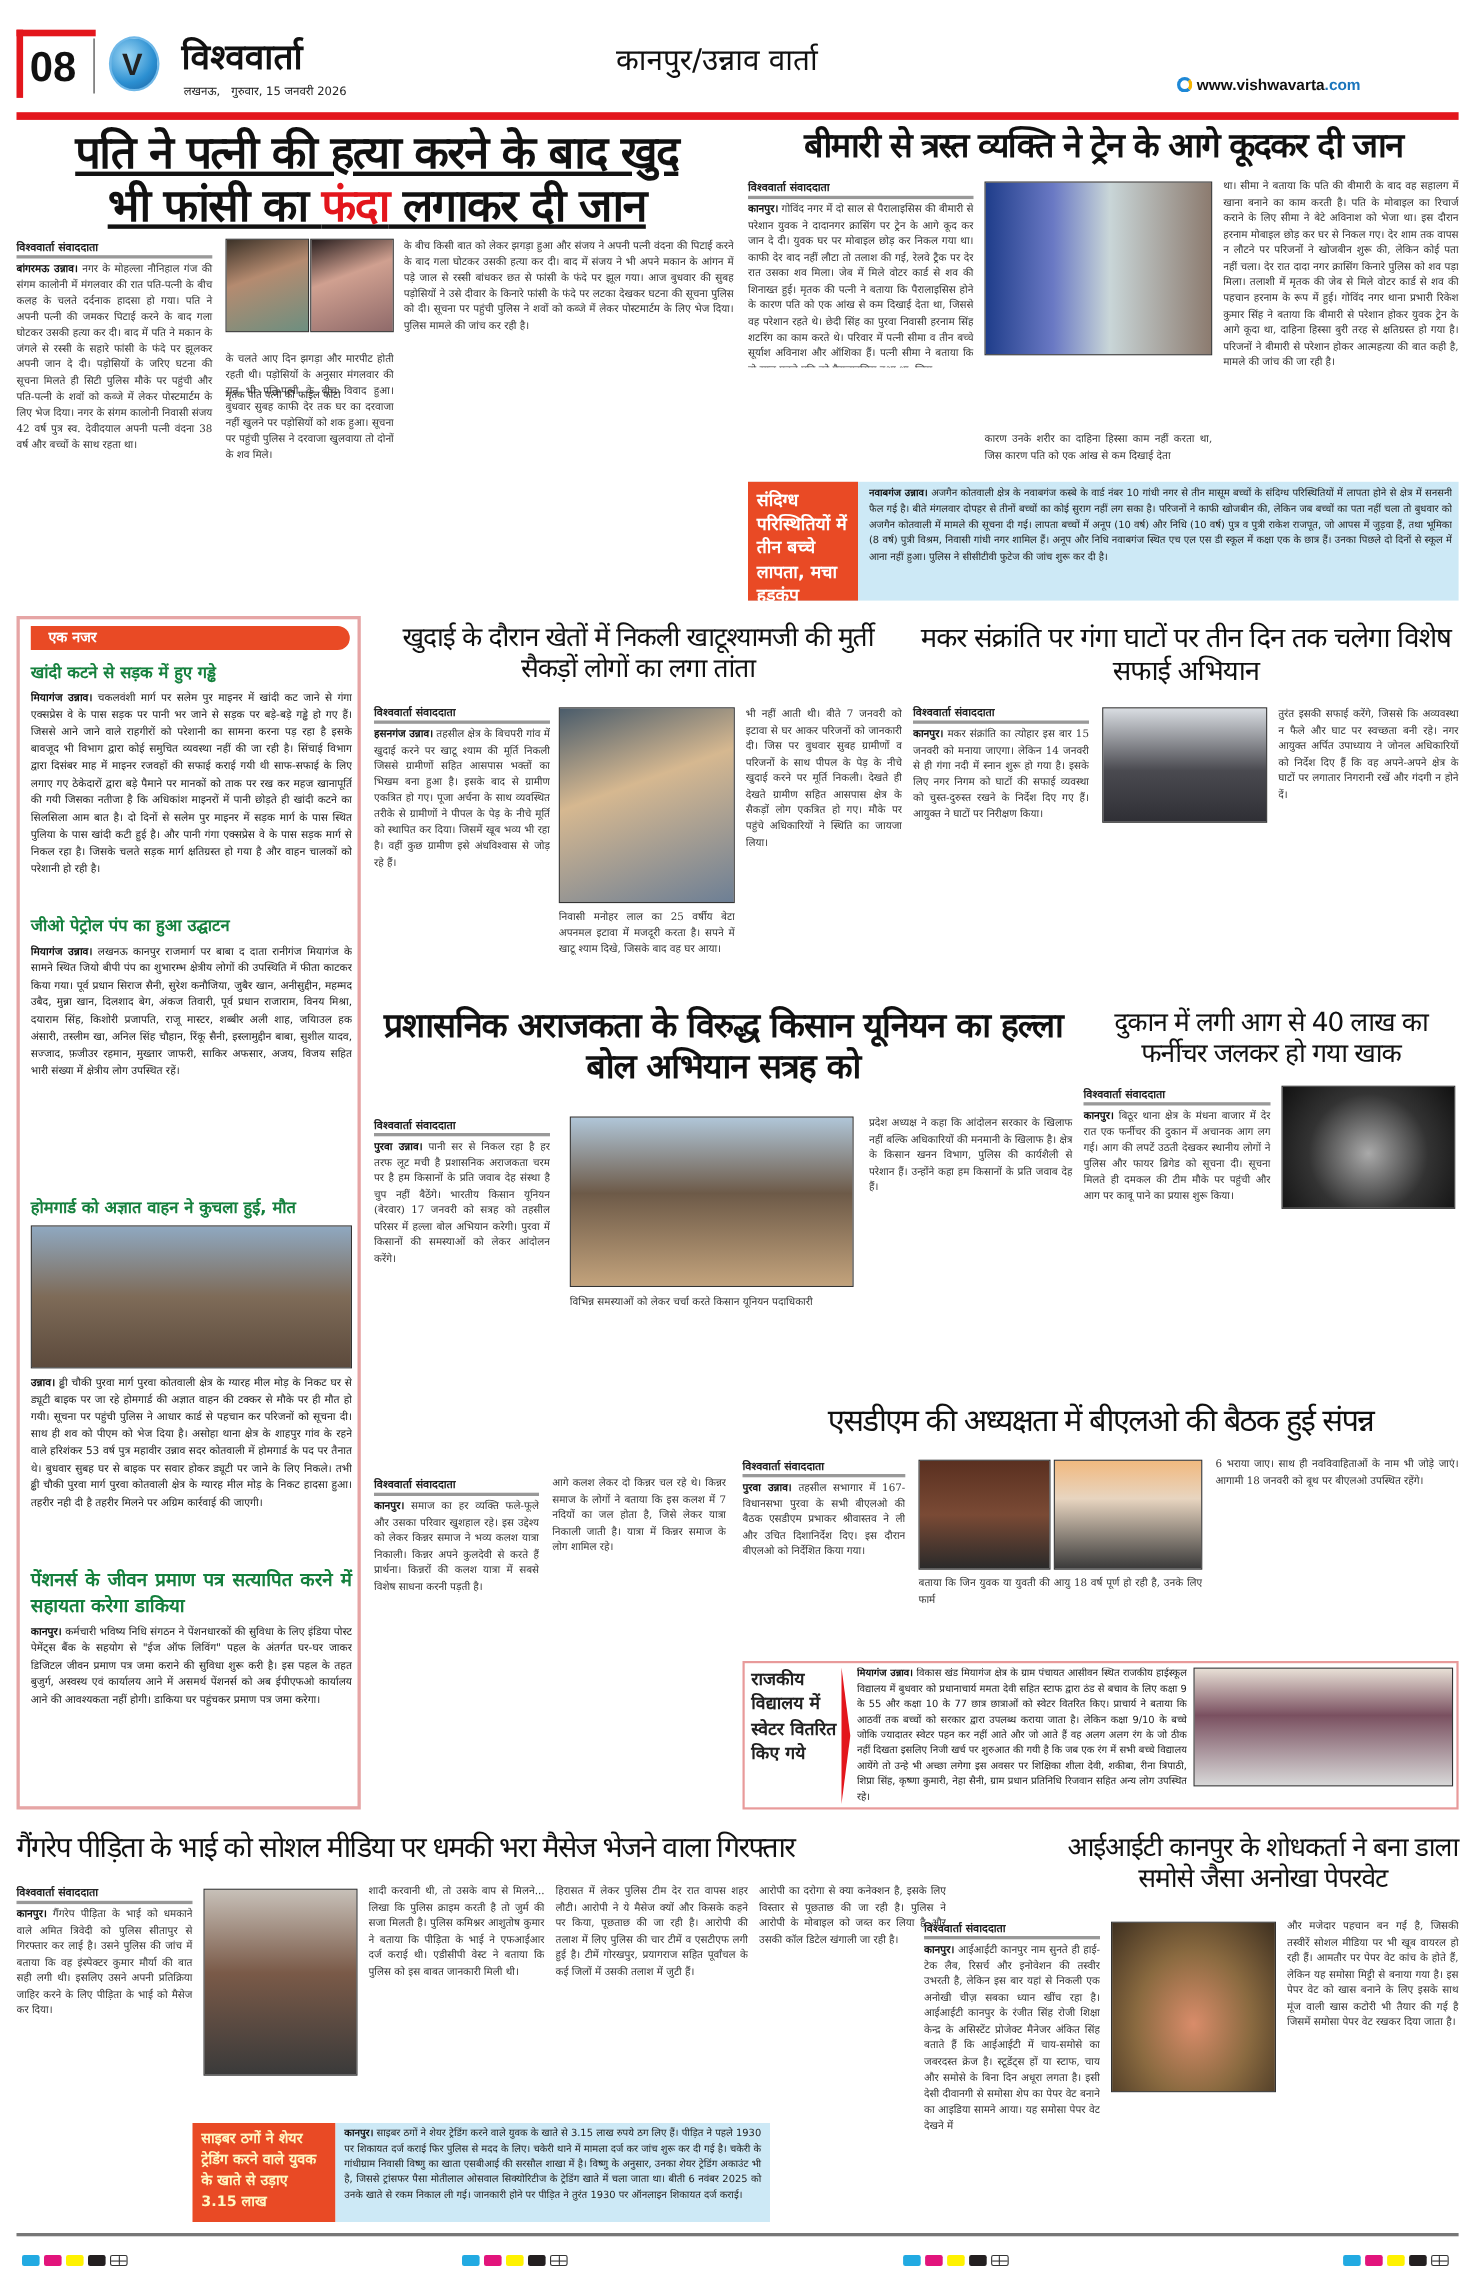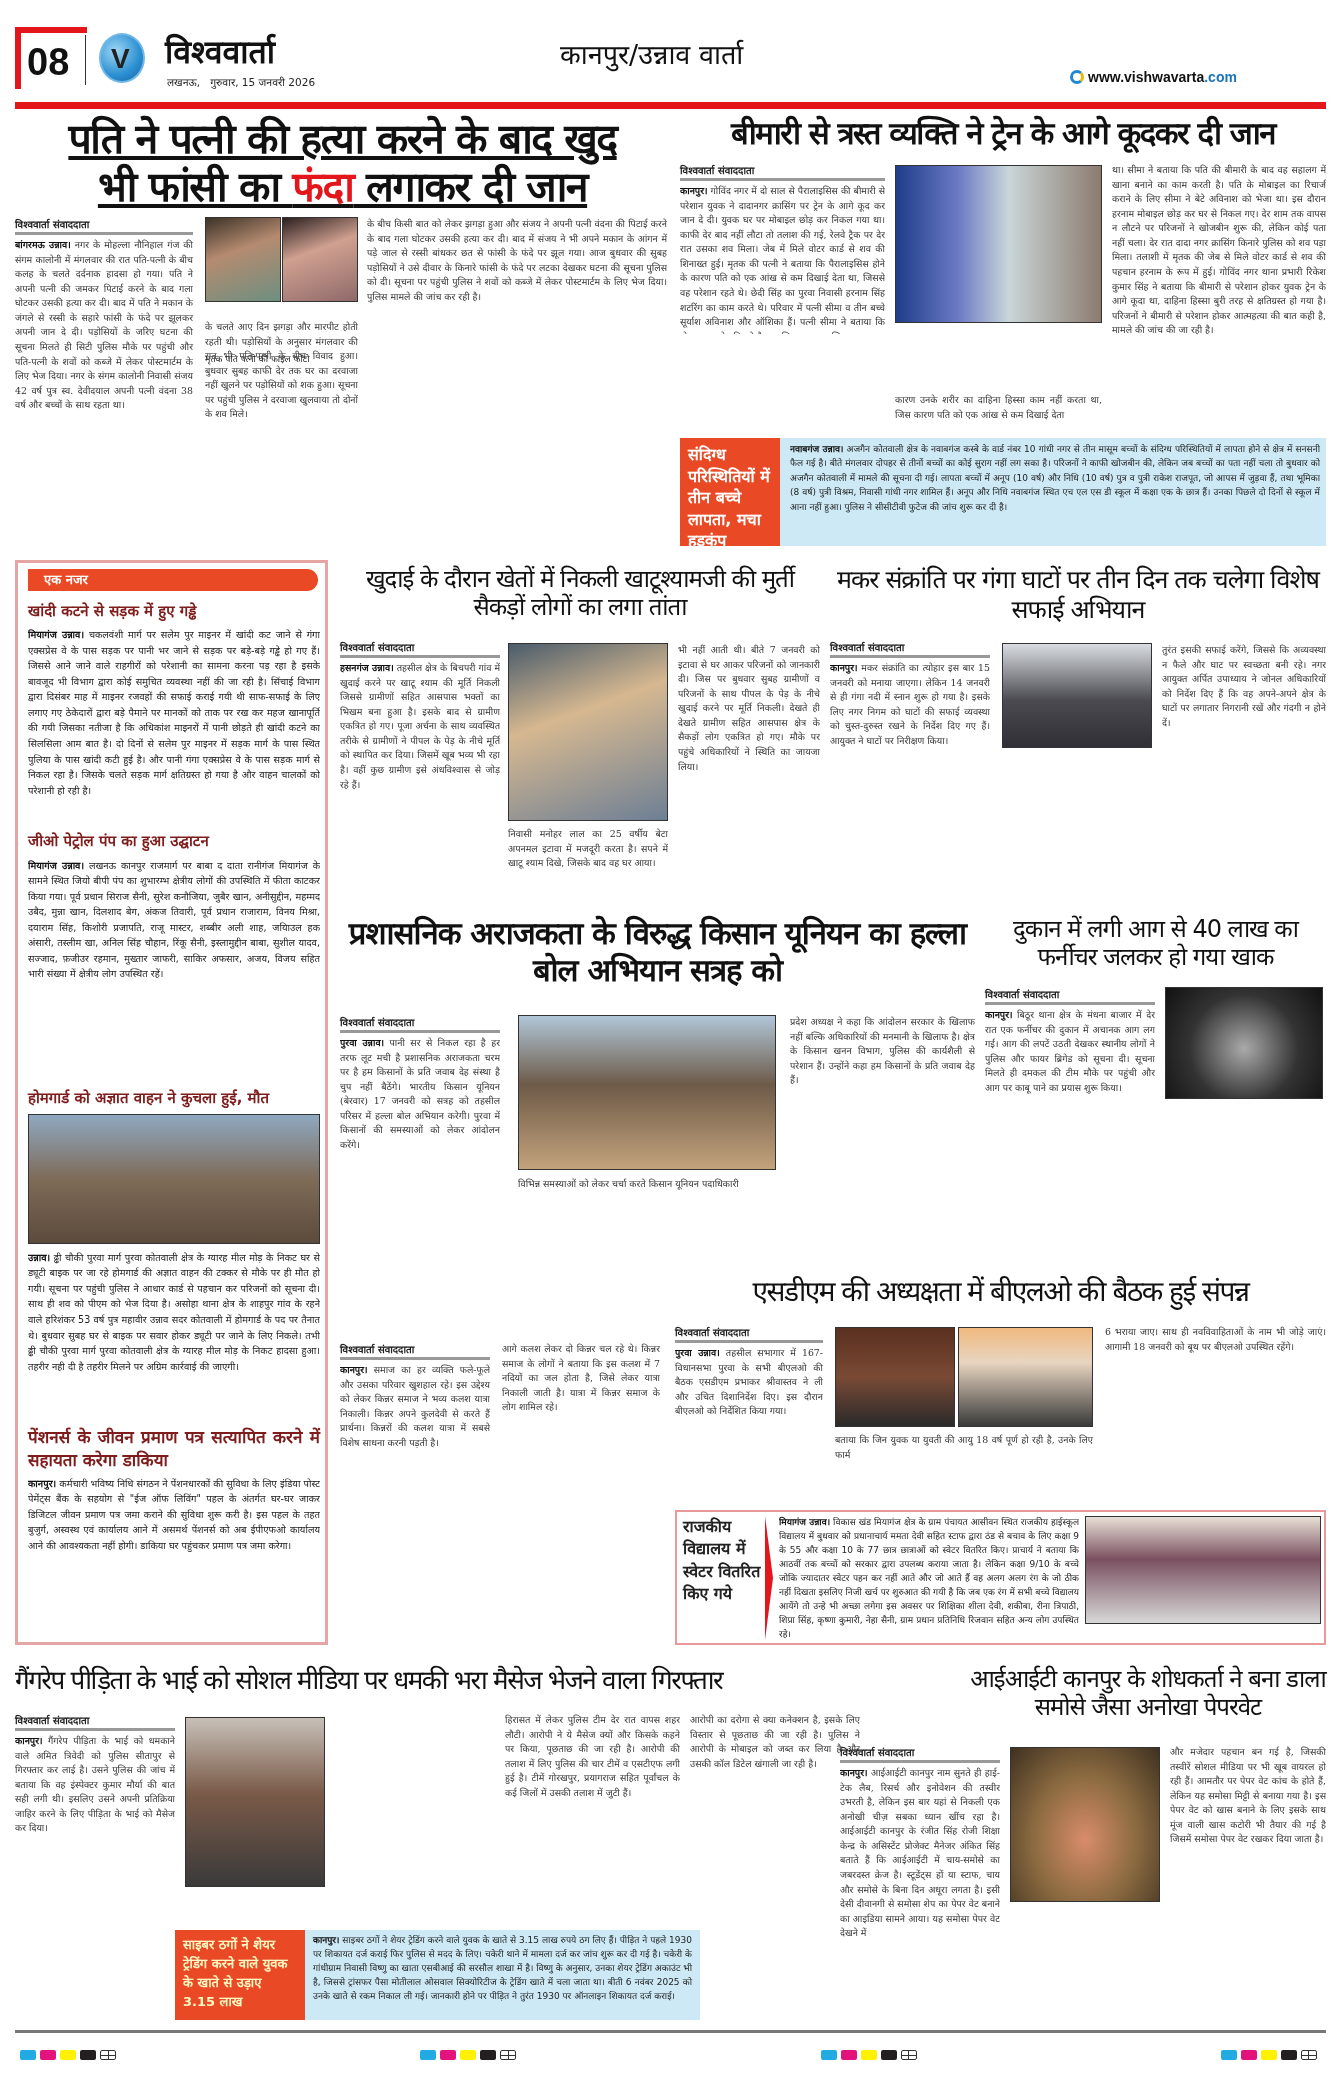--- a/index.html
+++ b/index.html
@@ -7,21 +7,21 @@
 .abs{position:absolute}
 .hl{font-family:"DejaVu Sans",sans-serif;font-weight:bold;color:#111;text-align:center;line-height:1.18;letter-spacing:-1px}
 .txt{font-family:"DejaVu Serif",serif;font-size:9.4px;line-height:1.55;color:#333;text-align:justify}
 .byl{font-family:"DejaVu Sans",sans-serif;font-size:10px;font-weight:bold;color:#222;border-bottom:3px solid #999;padding-bottom:1px;margin-bottom:3px}
 .pl{font-weight:bold;color:#111}
 .photo{background:linear-gradient(135deg,#6b5a4a,#a79585 45%,#4e4238);border:1px solid #333}
 .cap{font-size:9px;color:#222;font-family:"DejaVu Sans",sans-serif}
 .red{color:#e3161c}
 .redbox{border:2px solid #e24a4a}
 .side{font-family:"DejaVu Sans",sans-serif;font-size:9.6px;line-height:1.62;color:#222;text-align:justify}
-.sh{font-weight:bold;font-size:15px;color:#7f1d1d;margin:6px 0 4px}
+.sh{font-weight:bold;font-size:15px;color:#15803d;margin:6px 0 4px}
 .reg{width:16px;height:10px;display:inline-block;border-radius:2px;margin-right:4px}
 </style>
 </head>
 <body>
 
 <div class="abs" style="left:15px;top:27px;width:1311px;height:62px;">
   <div class="abs" style="left:0;top:0;width:72px;height:62px;border-left:6px solid #e3161c;border-top:6px solid #e3161c;">
     <span style="position:absolute;left:6px;top:8px;font-size:38px;font-weight:bold;font-family:'Liberation Sans',sans-serif;color:#111;">08</span>
   </div>
   <div class="abs" style="left:70px;top:8px;width:1px;height:50px;background:#333;"></div>
@@ -162,20 +162,21 @@
   <div class="abs photo" style="left:408px;top:4px;width:236px;height:108px;background:linear-gradient(180deg,#e8e0d6,#7a5060 40%,#d8d8d8);"></div>
 </div>
 
 <div class="abs" style="left:15px;top:1665px;width:945px;height:290px;">
   <div class="hl" style="font-size:26px;letter-spacing:-1.5px;white-space:nowrap;text-align:left;font-weight:normal;">गैंगरेप पीड़िता के भाई को सोशल मीडिया पर धमकी भरा मैसेज भेजने वाला गिरफ्तार</div>
   <div class="abs" style="left:0;top:48px;width:160px;">
     <div class="byl">विश्ववार्ता संवाददाता</div>
     <div class="txt" style="height:225px;overflow:hidden;"><span class="pl">कानपुर।</span><span> गैंगरेप पीड़िता के भाई को धमकाने वाले अमित त्रिवेदी को पुलिस सीतापुर से गिरफ्तार कर लाई है। उसने पुलिस की जांच में बताया कि वह इंस्पेक्टर कुमार मौर्या की बात सही लगी थी। इसलिए उसने अपनी प्रतिक्रिया जाहिर करने के लिए पीड़िता के भाई को मैसेज कर दिया।</span></div>
   </div>
   <div class="abs photo" style="left:170px;top:52px;width:140px;height:170px;background:linear-gradient(180deg,#c7c0b8,#7a5a48 45%,#3a3a3a);"></div>
+  <div class="abs txt" style="left:320px;top:48px;width:160px;height:235px;overflow:hidden;">शादी करवानी थी, तो उसके बाप से मिलने... लिखा कि पुलिस क्राइम करती है तो जुर्म की सजा मिलती है। पुलिस कमिश्नर आशुतोष कुमार ने बताया कि पीड़िता के भाई ने एफआईआर दर्ज कराई थी। एडीसीपी वेस्ट ने बताया कि पुलिस को इस बाबत जानकारी मिली थी।</div>
   <div class="abs txt" style="left:490px;top:48px;width:175px;height:210px;overflow:hidden;">हिरासत में लेकर पुलिस टीम देर रात वापस शहर लौटी। आरोपी ने ये मैसेज क्यों और किसके कहने पर किया, पूछताछ की जा रही है। आरोपी की तलाश में लिए पुलिस की चार टीमें व एसटीएफ लगी हुई है। टीमें गोरखपुर, प्रयागराज सहित पूर्वांचल के कई जिलों में उसकी तलाश में जुटी हैं।</div>
   <div class="abs txt" style="left:675px;top:48px;width:170px;height:210px;overflow:hidden;">आरोपी का दरोगा से क्या कनेक्शन है, इसके लिए विस्तार से पूछताछ की जा रही है। पुलिस ने आरोपी के मोबाइल को जब्त कर लिया है और उसकी कॉल डिटेल खंगाली जा रही है।</div>
 </div>
 
 <div class="abs" style="left:175px;top:1930px;width:655px;height:90px;">
   <div class="abs" style="left:0;top:0;width:130px;height:90px;background:#e94a25;color:#fff8c0;font-weight:bold;font-size:13px;line-height:1.45;padding:6px 8px;">साइबर ठगों ने शेयर ट्रेडिंग करने वाले युवक के खाते से उड़ाए 3.15 लाख</div>
   <div class="abs side" style="left:130px;top:0;width:395px;height:90px;overflow:hidden;background:#cde9f6;padding:4px 8px;font-size:9px;line-height:1.55;"><span class="pl">कानपुर।</span><span> साइबर ठगों ने शेयर ट्रेडिंग करने वाले युवक के खाते से 3.15 लाख रुपये ठग लिए हैं। पीड़ित ने पहले 1930 पर शिकायत दर्ज कराई फिर पुलिस से मदद के लिए। चकेरी थाने में मामला दर्ज कर जांच शुरू कर दी गई है। चकेरी के गांधीग्राम निवासी विष्णु का खाता एसबीआई की सरसौल शाखा में है। विष्णु के अनुसार, उनका शेयर ट्रेडिंग अकाउंट भी है, जिससे ट्रांसफर पैसा मोतीलाल ओसवाल सिक्योरिटीज के ट्रेडिंग खाते में चला जाता था। बीती 6 नवंबर 2025 को उनके खाते से रकम निकाल ली गई। जानकारी होने पर पीड़ित ने तुरंत 1930 पर ऑनलाइन शिकायत दर्ज कराई।</span></div>
 </div>
 
 <div class="abs" style="left:970px;top:1665px;width:356px;height:355px;">

